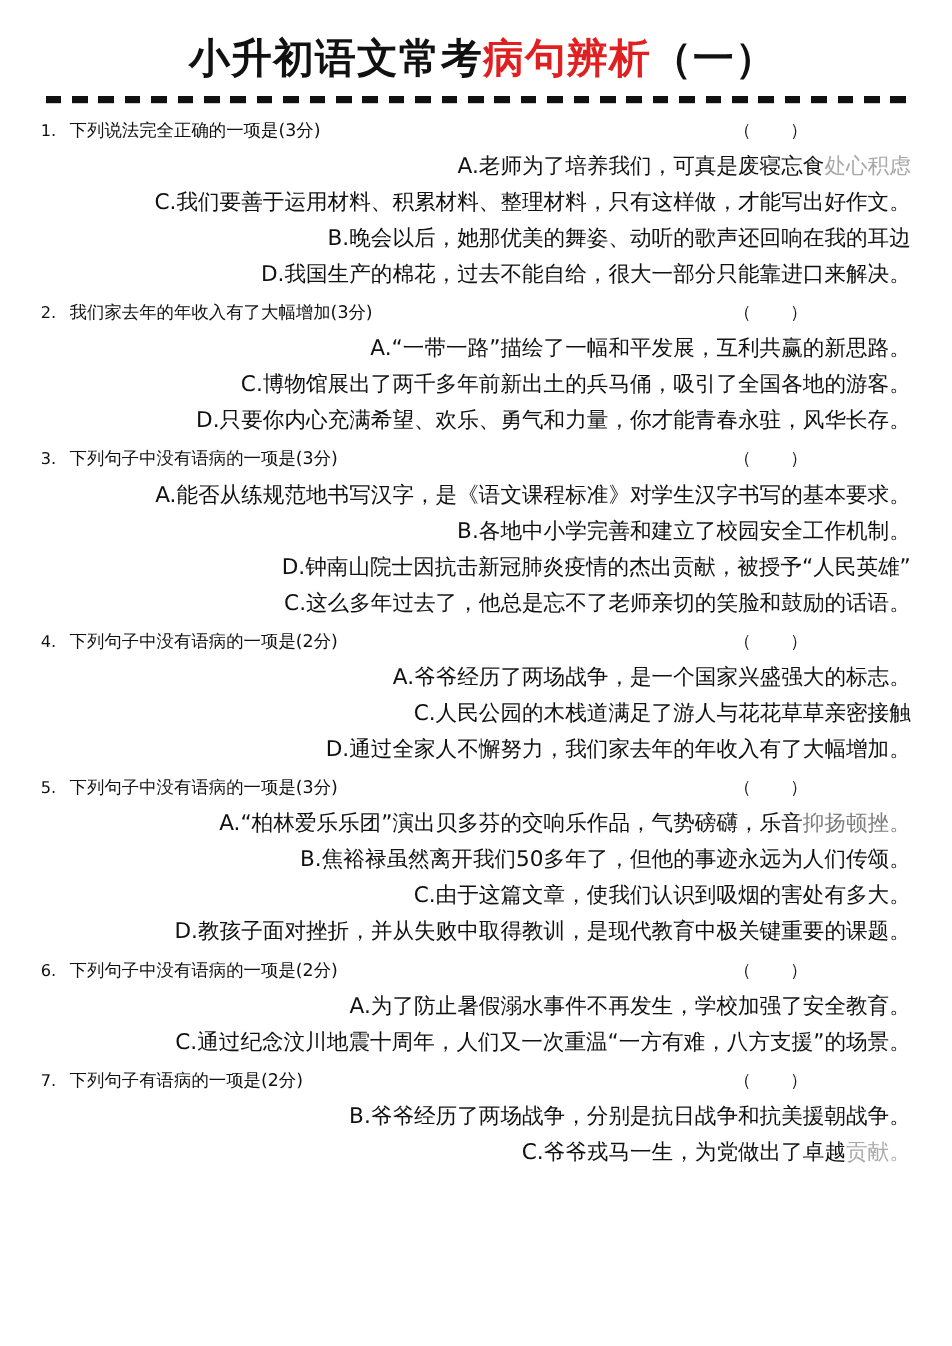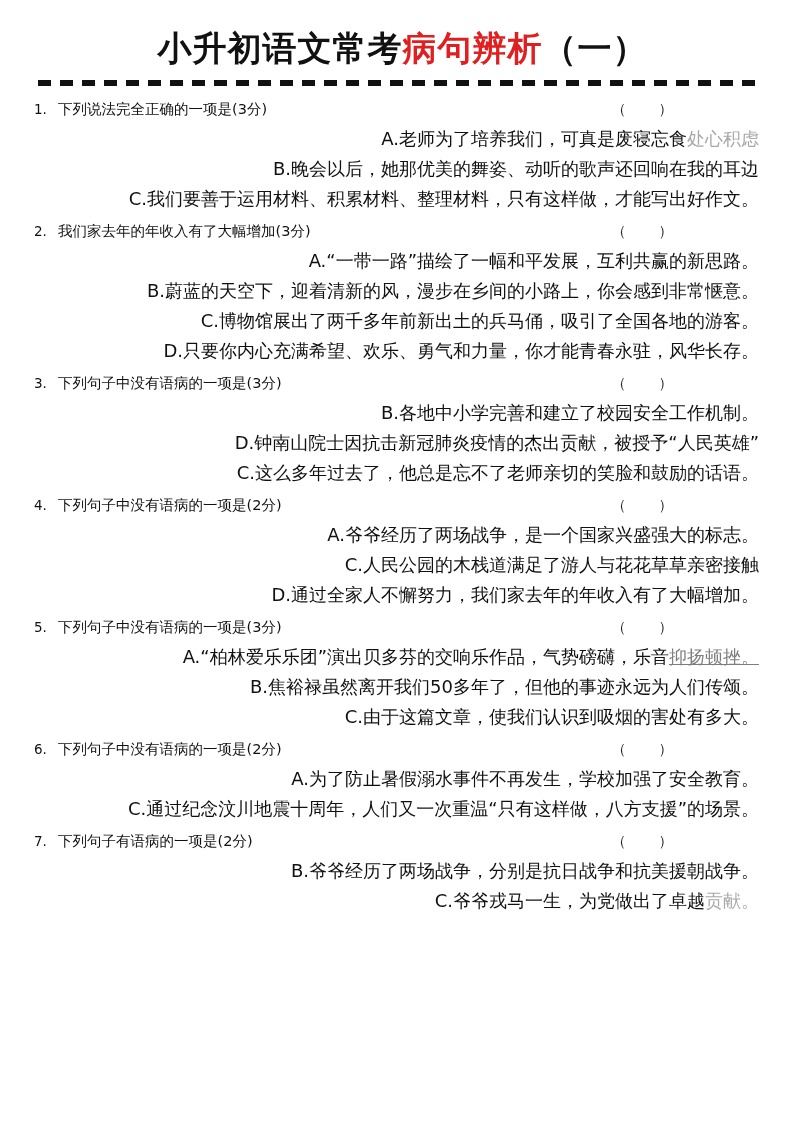--- a/index.html
+++ b/index.html
@@ -75,21 +75,20 @@
     padding-left: 48px;
     white-space: nowrap;
     text-align: right;
   }
   .opt .lab {
     display: inline-block;
     min-width: 17px;
   }
   .faded {
     color: #7d7d7d;
-    text-decoration: underline;
   }
   .vfaded {
     color: #a8a8a8;
   }
 </style>
 </head>
 <body>
 
 <div class="page">
 
@@ -106,54 +105,57 @@
     <div class="q-block">
       <div class="q-stem">
         <span class="q-num">1.</span>
         <span>下列说法完全正确的一项是(3分)</span>
         <span class="q-paren">（          ）</span>
       </div>
       <div class="opt">
         <span class="lab">A.</span><span>老师为了培养我们，可真是废寝忘食</span><span class="vfaded">处心积虑</span>
       </div>
       <div class="opt">
+        <span class="lab">C.</span><span>我们要善于运用材料、积累材料、整理材料，只有这样做，才能写出好作文。</span>
+      </div>
+      <div class="opt">
         <span class="lab">B.</span><span>晚会以后，她那优美的舞姿、动听的歌声还回响在我的耳边</span>
       </div>
       <div class="opt">
-        <span class="lab">C.</span><span>我们要善于运用材料、积累材料、整理材料，只有这样做，才能写出好作文。</span>
+        <span class="lab">D.</span><span>我国生产的棉花，过去不能自给，很大一部分只能靠进口来解决。</span>
       </div>
     </div>
 
     <div class="q-block">
       <div class="q-stem">
         <span class="q-num">2.</span>
         <span>我们家去年的年收入有了大幅增加(3分)</span>
         <span class="q-paren">（          ）</span>
       </div>
       <div class="opt">
         <span class="lab">A.</span><span>“一带一路”描绘了一幅和平发展，互利共赢的新思路。</span>
       </div>
       <div class="opt">
-        <span class="lab">B.</span><span>蔚蓝的天空下，迎着清新的风，漫步在乡间的小路上，你会感到非常惬意。</span>
-      </div>
-      <div class="opt">
         <span class="lab">C.</span><span>博物馆展出了两千多年前新出土的兵马俑，吸引了全国各地的游客。</span>
       </div>
       <div class="opt">
         <span class="lab">D.</span><span>只要你内心充满希望、欢乐、勇气和力量，你才能青春永驻，风华长存。</span>
       </div>
     </div>
 
     <div class="q-block">
       <div class="q-stem">
         <span class="q-num">3.</span>
         <span>下列句子中没有语病的一项是(3分)</span>
         <span class="q-paren">（          ）</span>
       </div>
       <div class="opt">
+        <span class="lab">A.</span><span>能否从练规范地书写汉字，是《语文课程标准》对学生汉字书写的基本要求。</span>
+      </div>
+      <div class="opt">
         <span class="lab">B.</span><span>各地中小学完善和建立了校园安全工作机制。</span>
       </div>
       <div class="opt">
         <span class="lab">D.</span><span>钟南山院士因抗击新冠肺炎疫情的杰出贡献，被授予“人民英雄”</span>
       </div>
       <div class="opt">
         <span class="lab">C.</span><span>这么多年过去了，他总是忘不了老师亲切的笑脸和鼓励的话语。</span>
       </div>
     </div>
 
@@ -182,33 +184,36 @@
       </div>
       <div class="opt">
         <span class="lab">A.</span><span>“柏林爱乐乐团”演出贝多芬的交响乐作品，气势磅礴，乐音</span><span class="faded">抑扬顿挫。</span>
       </div>
       <div class="opt">
         <span class="lab">B.</span><span>焦裕禄虽然离开我们50多年了，但他的事迹永远为人们传颂。</span>
       </div>
       <div class="opt">
         <span class="lab">C.</span><span>由于这篇文章，使我们认识到吸烟的害处有多大。</span>
       </div>
+      <div class="opt">
+        <span class="lab">D.</span><span>教孩子面对挫折，并从失败中取得教训，是现代教育中极关键重要的课题。</span>
+      </div>
     </div>
 
     <div class="q-block">
       <div class="q-stem">
         <span class="q-num">6.</span>
         <span>下列句子中没有语病的一项是(2分)</span>
         <span class="q-paren">（          ）</span>
       </div>
       <div class="opt">
         <span class="lab">A.</span><span>为了防止暑假溺水事件不再发生，学校加强了安全教育。</span>
       </div>
       <div class="opt">
-        <span class="lab">C.</span><span>通过纪念汶川地震十周年，人们又一次重温“只有这样做，八方支援”的场景。</span>
+        <span class="lab">C.</span><span>通过纪念汶川地震十周年，人们又一次重温“一方有难，八方支援”的场景。</span>
       </div>
     </div>
 
     <div class="q-block">
       <div class="q-stem">
         <span class="q-num">7.</span>
         <span>下列句子有语病的一项是(2分)</span>
         <span class="q-paren">（          ）</span>
       </div>
       <div class="opt">

